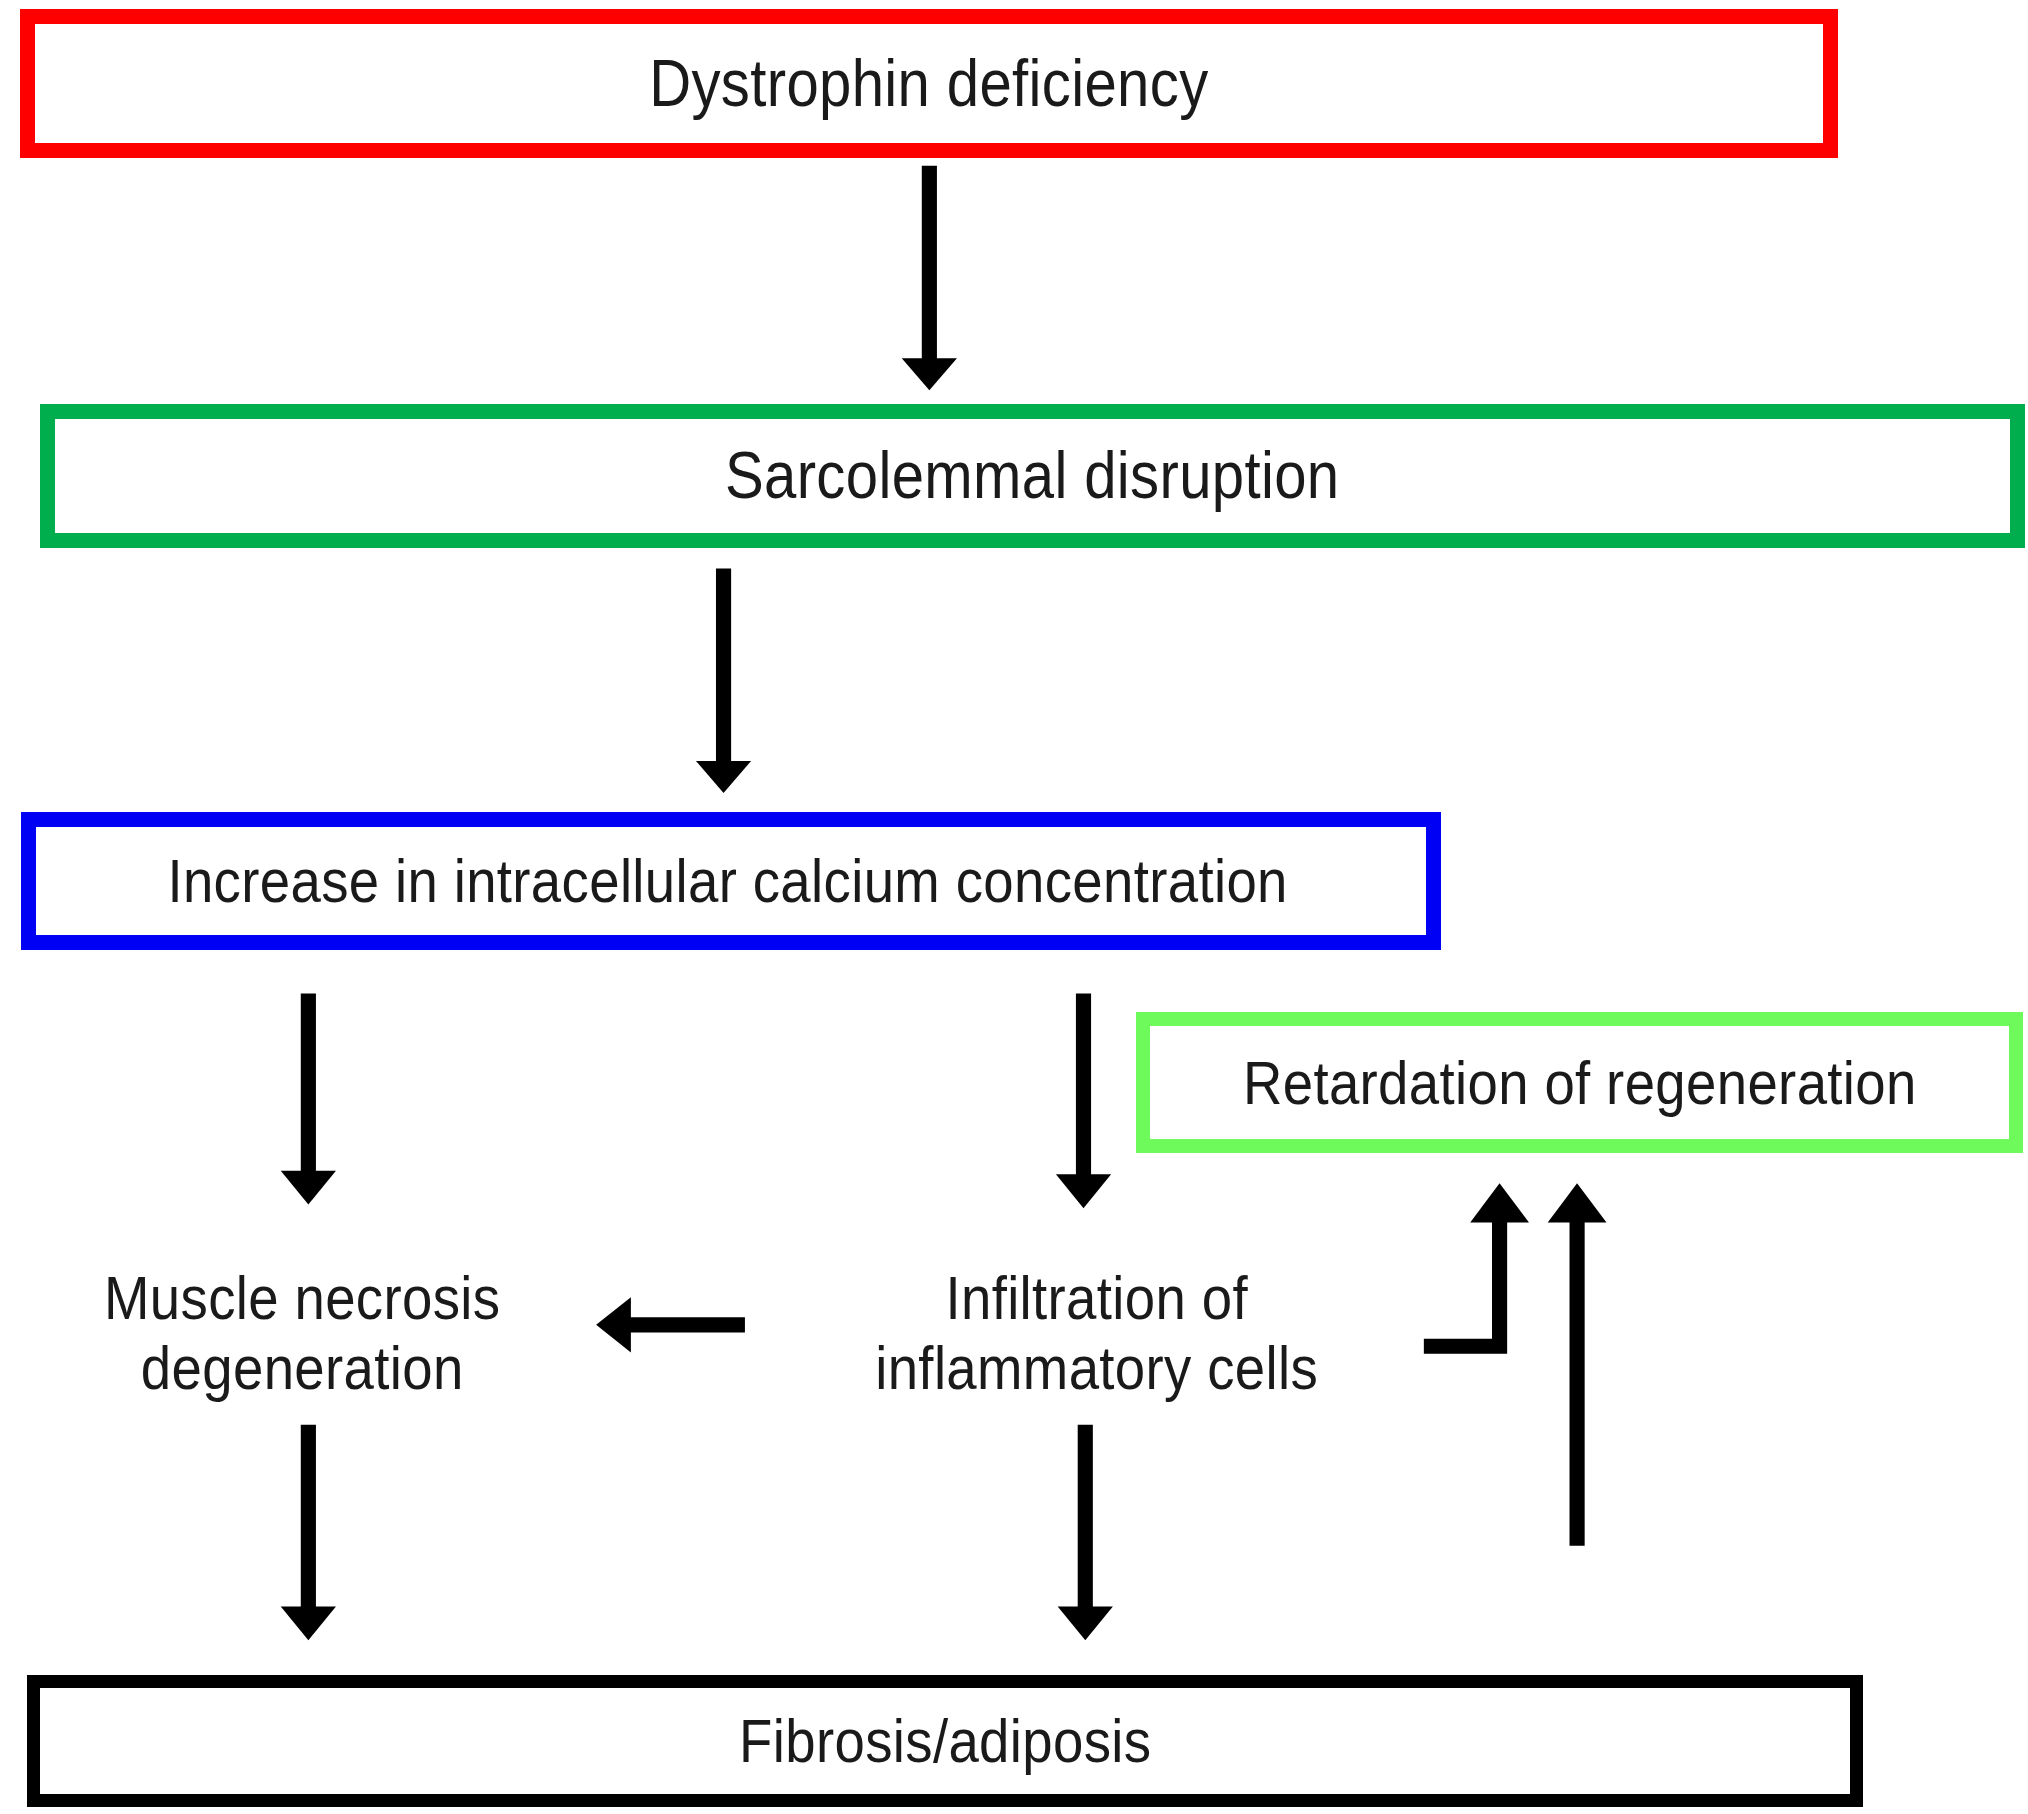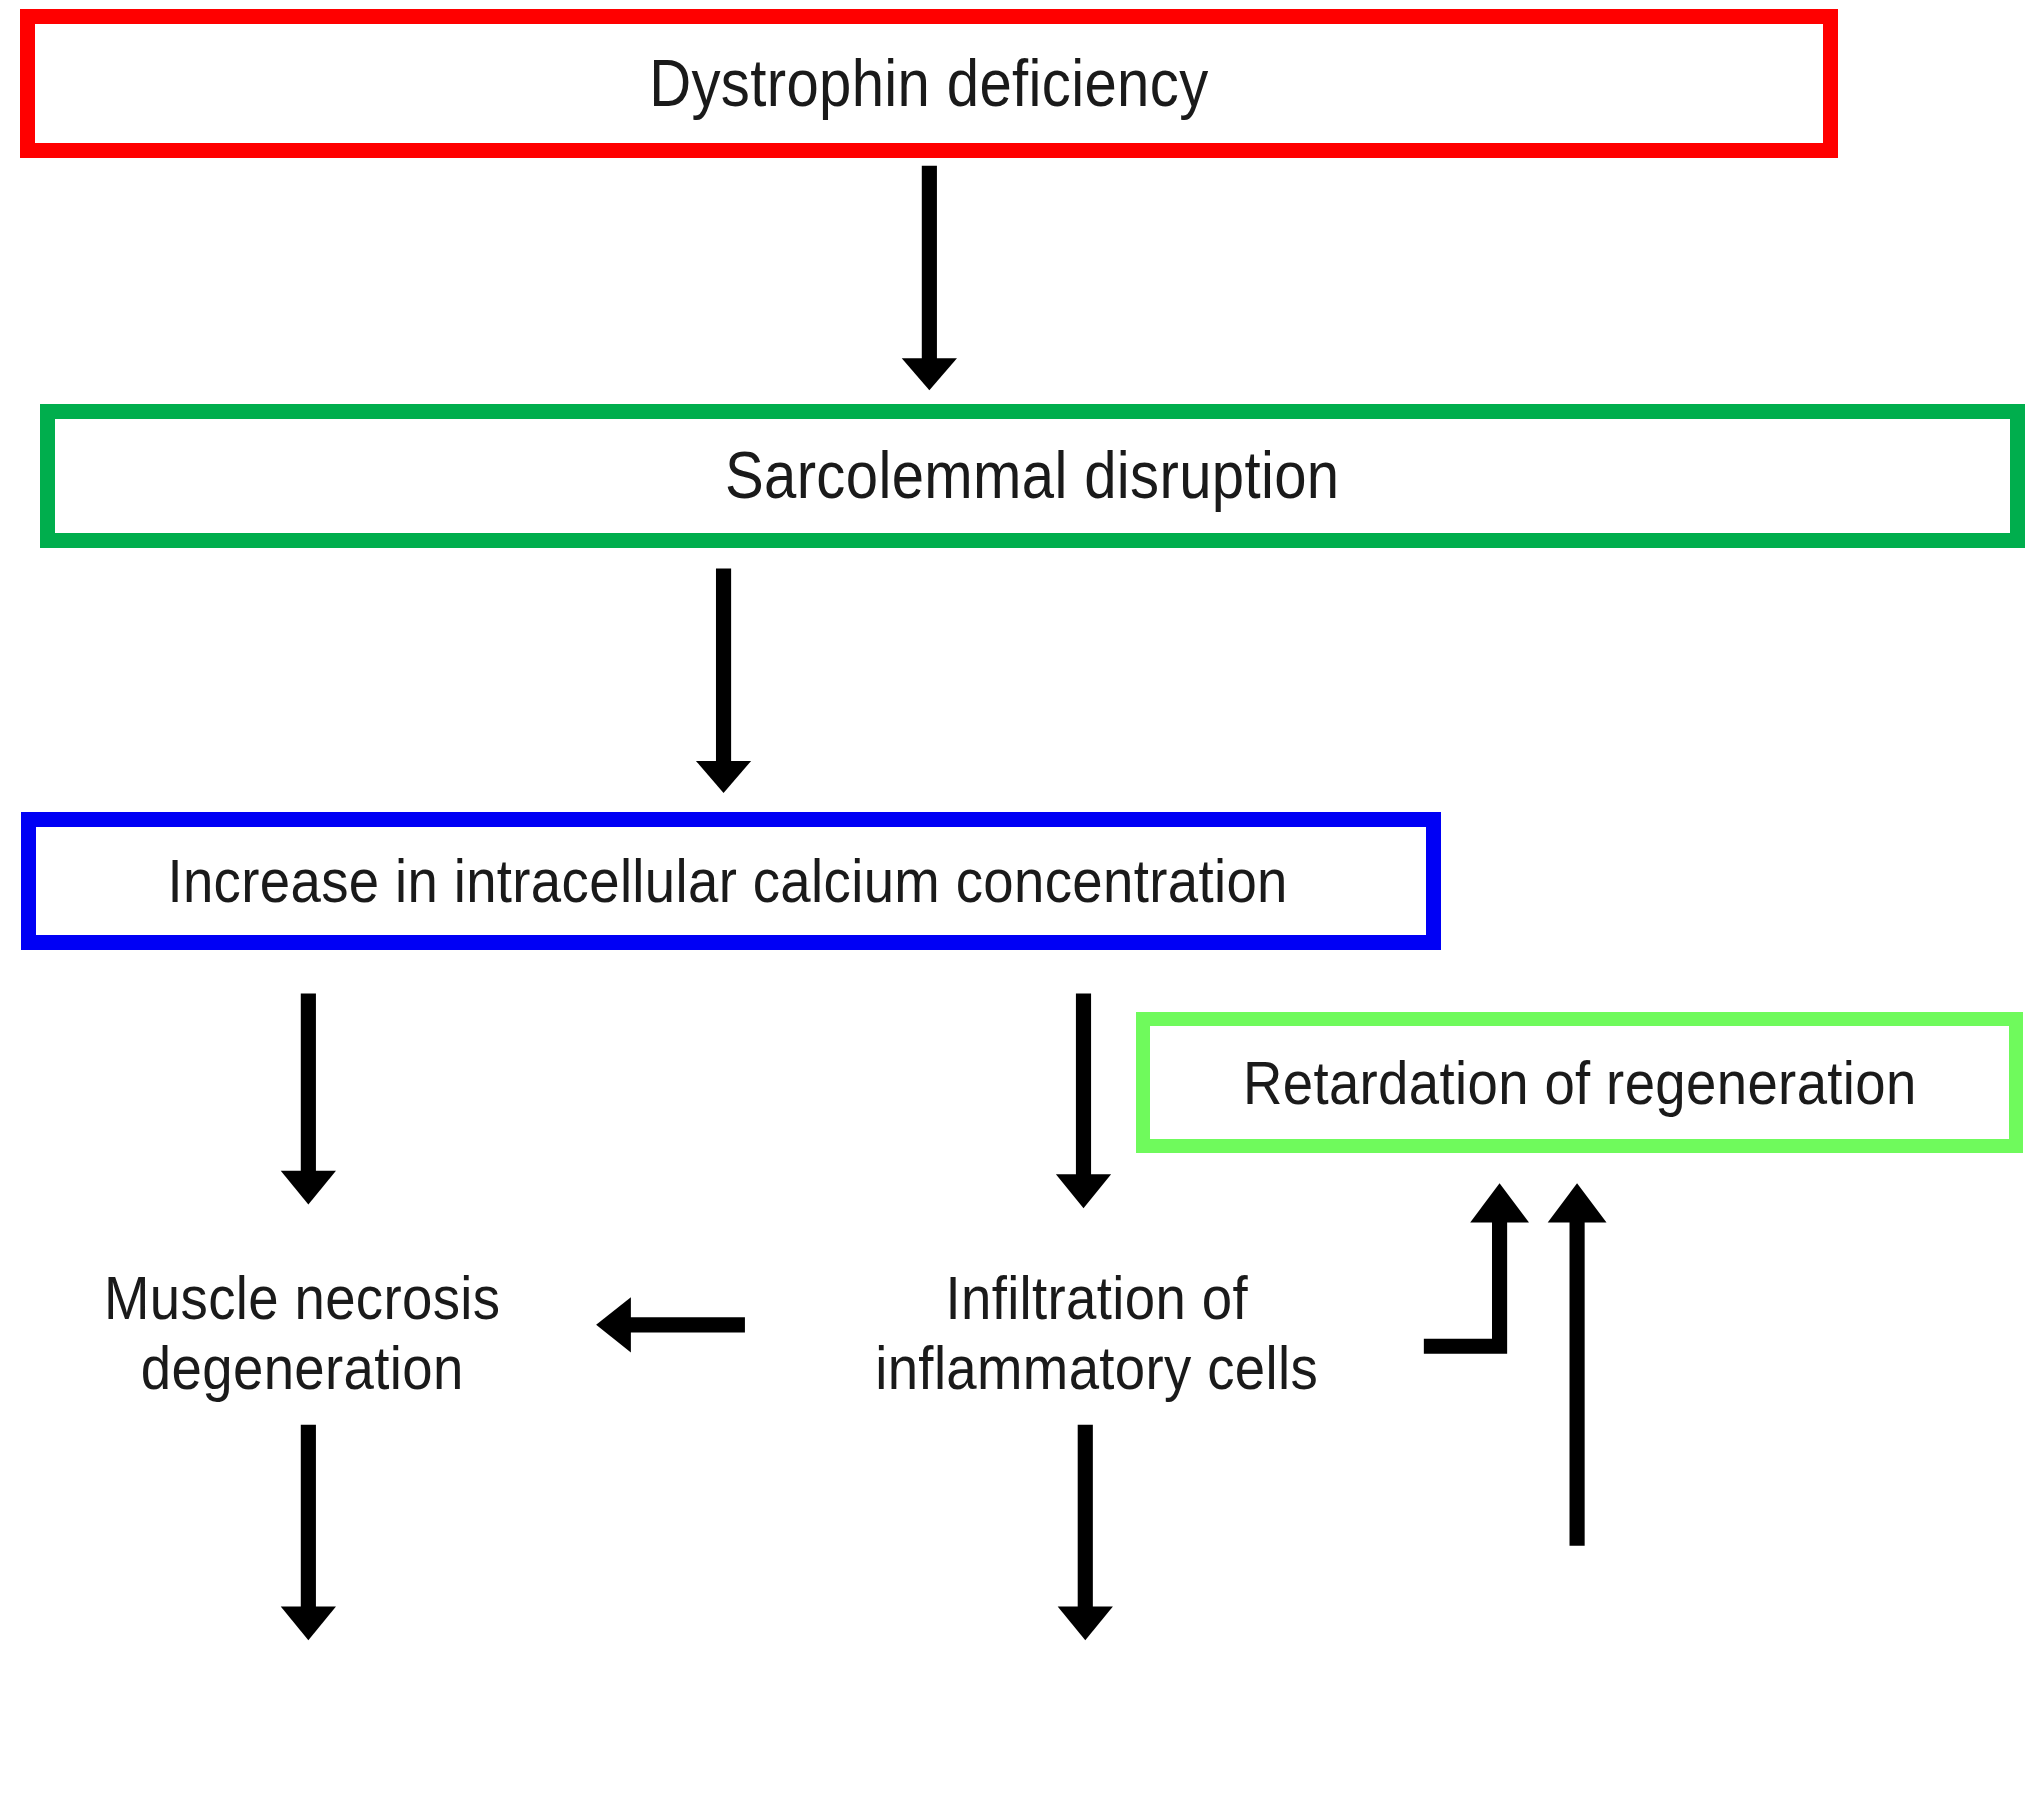--- a/index.html
+++ b/index.html
@@ -126,15 +126,18 @@
   <div class="plain-node" style="left:53px; top:1248px; width:499px; height:169px;text-align:center;">
     <span class="node-label" style="font-size:62px;">Muscle necrosis
 degeneration</span>
   </div>
 
   <div class="plain-node" style="left:829px; top:1248px; width:535px; height:169px;justify-content:center;">
     <span class="node-label" style="font-size:62px;">Infiltration of
 inflammatory cells</span>
   </div>
 
+  <div class="node-box" style="left:27px; top:1675px; width:1836px; height:132px; border:13.4px solid #000000;">
+    <span class="node-label" style="font-size:62px;">Fibrosis/adiposis</span>
+  </div>
 
 </div>
 
 
 </body></html>

